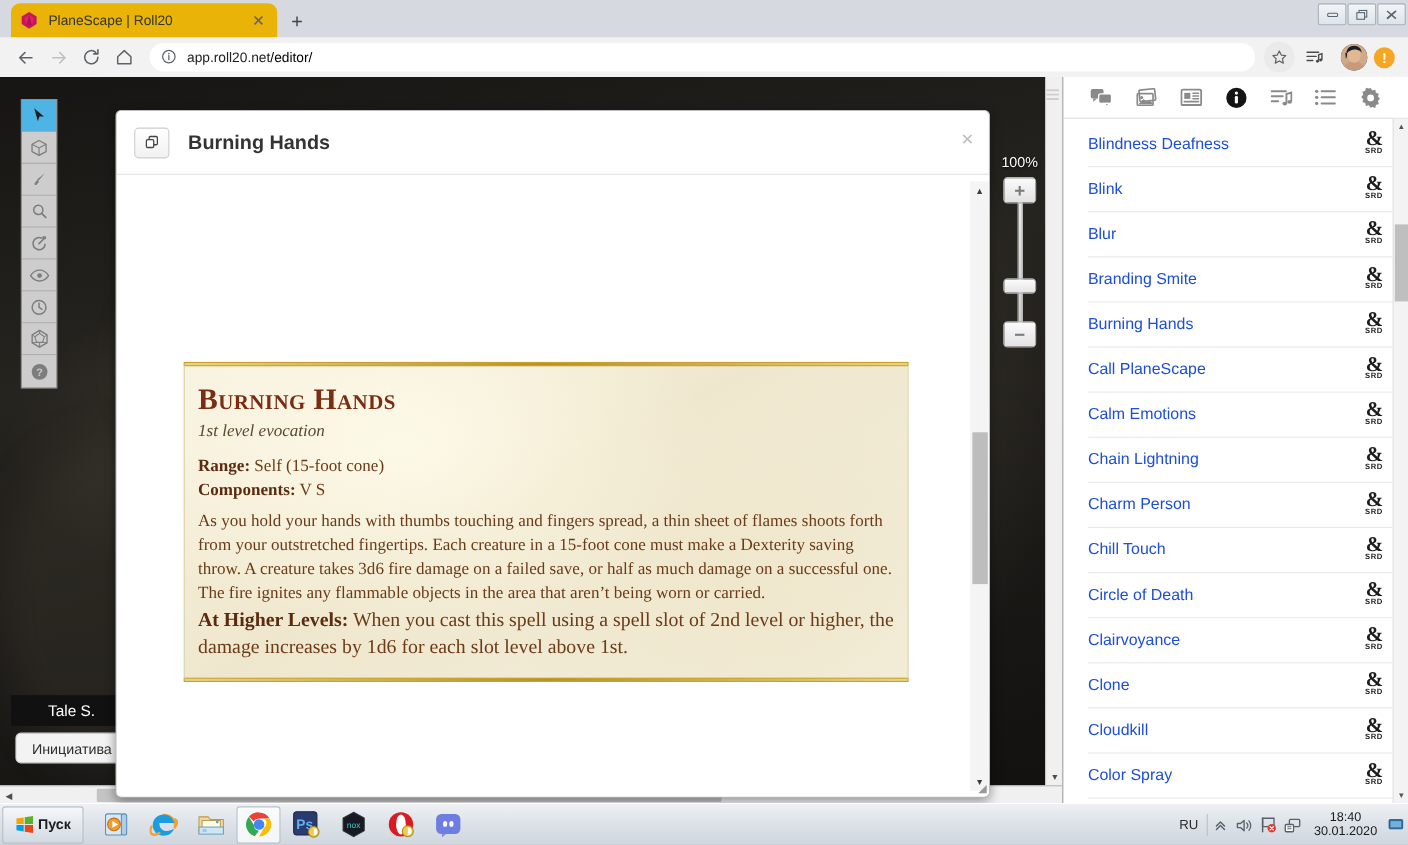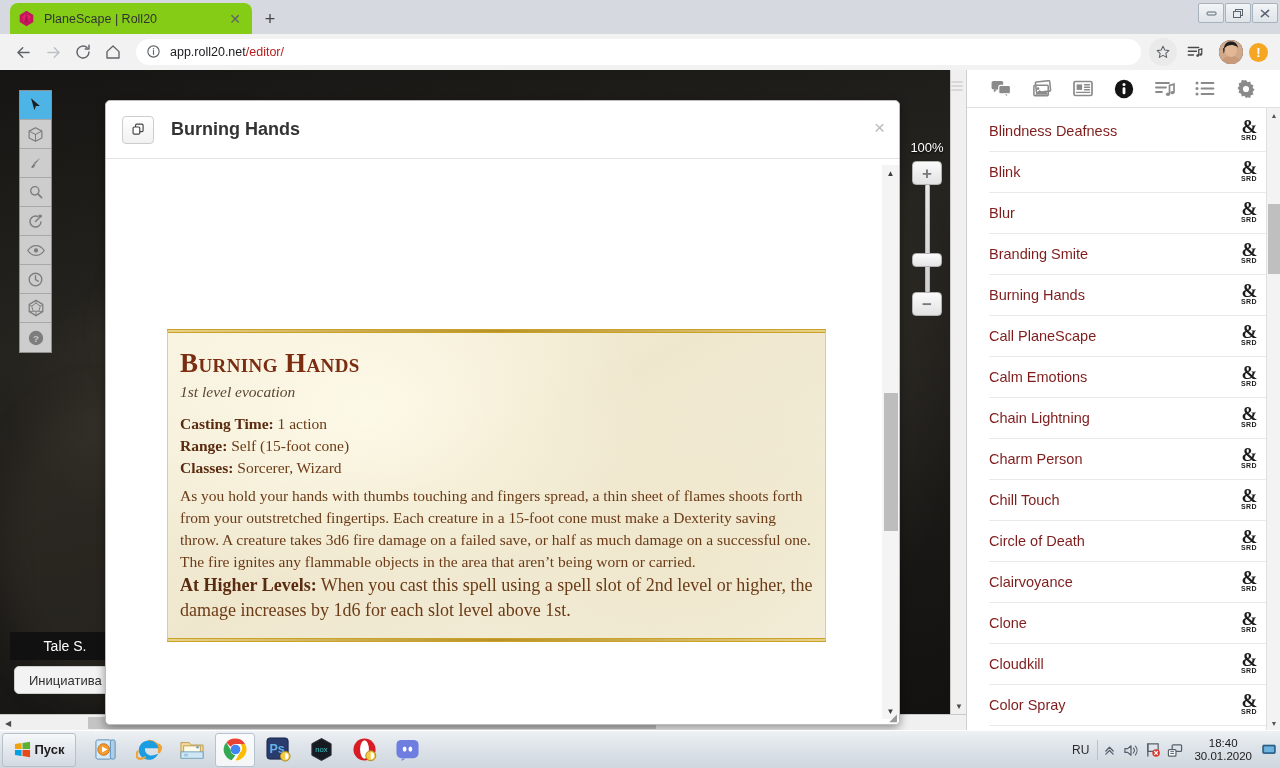--- a/index.html
+++ b/index.html
@@ -10,21 +10,21 @@
   #os-window { position:absolute; inset:0; background:#dfdfdf; }
 
   
   #browser-titlebar {
     position:absolute; left:0; top:0; width:1280px; height:34px;
     background:#d6dae0;
   }
   #tab-strip { position:absolute; left:0; top:0; height:34px; }
   #chrome-tab {
     position:absolute; left:10px; top:3px; width:242px; height:31px;
-    background:#84cc16; border-radius:8px 8px 0 0;
+    background:#eab308; border-radius:8px 8px 0 0;
     display:flex; align-items:center; padding:0 8px;
   }
   #tab-favicon {
     width:17px; height:17px; margin-right:9px; flex:none;
     position:relative;
   }
   #tab-favicon svg { display:block; }
   #tab-title {
     font-size:12.5px; color:#333; white-space:nowrap; overflow:hidden;
     flex:1;
@@ -60,21 +60,21 @@
     justify-content:center; color:#5f6368; flex:none;
   }
   .nav-btn.disabled { color:#bdc1c6; }
   #omnibox {
     flex:1; height:26px; background:#fff; border-radius:13px;
     display:flex; align-items:center; padding:0 10px; margin:0 8px;
     min-width:0;
   }
   #omnibox-info { width:16px; height:16px; flex:none; margin-right:8px; color:#5f6368;}
   #omnibox-url { font-size:12.5px; color:#202124; white-space:nowrap; }
-  #omnibox-url .path { color:#b91c1c; }
+  #omnibox-url .path { color:#000000; }
   #toolbar-right { display:flex; align-items:center; flex:none; }
   #star-btn {
     width:28px;height:28px;display:flex;align-items:center;justify-content:center;
     border-radius:50%; background:#eaeaea; color:#5f6368; margin-right:4px;
   }
   #ext-playlist { width:28px;height:28px;display:flex;align-items:center;justify-content:center;color:#4a4a4a;margin-right:4px;}
   #avatar-btn {
     width:24px;height:24px;border-radius:50%;margin:0 6px;overflow:hidden;
     background:#2b2b33; position:relative; flex:none;
   }
@@ -271,21 +271,21 @@
     position:absolute; left:-17px; top:8px; color:#cfcfcf; font-size:15px;
   }
   #spell-list {
     position:absolute; top:38px; left:0; right:0; bottom:0; overflow:hidden;
     padding-top:3px;
   }
   .spell-row {
     height:41px; margin:0 14px 0 22px; border-bottom:1px solid #e9e9e9;
     display:flex; align-items:center; justify-content:space-between;
   }
-  .spell-row .name { font-size:14.5px; color:#7f1d1d; }
+  .spell-row .name { font-size:14.5px; color:#1d4ed8; }
   .srd-icon {
     width:26px; text-align:center; color:#1c1c1c; flex:none;
     margin-right:4px;
   }
   .srd-amp { font-family:"Liberation Serif", serif; font-size:19px; font-weight:bold; line-height:14px; display:block; letter-spacing:-1px;}
   .srd-label { font-size:7px; font-weight:bold; letter-spacing:.4px; display:block; line-height:8px;}
   #list-vscroll{
     position:absolute; right:0; top:38px; width:14px; bottom:0;
     background:#f3f3f3; border-left:1px solid #e0e0e0;
   }
@@ -538,30 +538,26 @@
           <div id="modal-scroll-thumb"></div>
           <div class="mscroll-arrow" style="bottom:0;">▼</div>
         </div>
         <div id="resize-grip">◢</div>
 
         <div id="spell-card">
           <div id="spell-name">Burning Hands</div>
           <div id="spell-subtitle">1st level evocation</div>
 
           <div class="spell-prop">
-            <b>Casting Time:</b>
-            <span>1 action</span>
-          </div>
-          <div class="spell-prop">
             <b>Range:</b>
             <span>Self (15-foot cone)</span>
           </div>
           <div class="spell-prop">
-            <b>Classes:</b>
-            <span>Sorcerer, Wizard</span>
+            <b>Components:</b>
+            <span>V S</span>
           </div>
 
           <div id="spell-desc">As you hold your hands with thumbs touching and fingers spread, a thin sheet of flames shoots forth from your outstretched fingertips. Each creature in a 15-foot cone must make a Dexterity saving throw. A creature takes 3d6 fire damage on a failed save, or half as much damage on a successful one. The fire ignites any flammable objects in the area that aren’t being worn or carried.</div>
           <div id="spell-higher"><b>At Higher Levels:</b><span> When you cast this spell using a spell slot of 2nd level or higher, the damage increases by 1d6 for each slot level above 1st.</span></div>
         </div>
       </div>
     </div>
 
     <div id="sidebar">
       <div id="sidebar-collapse">

